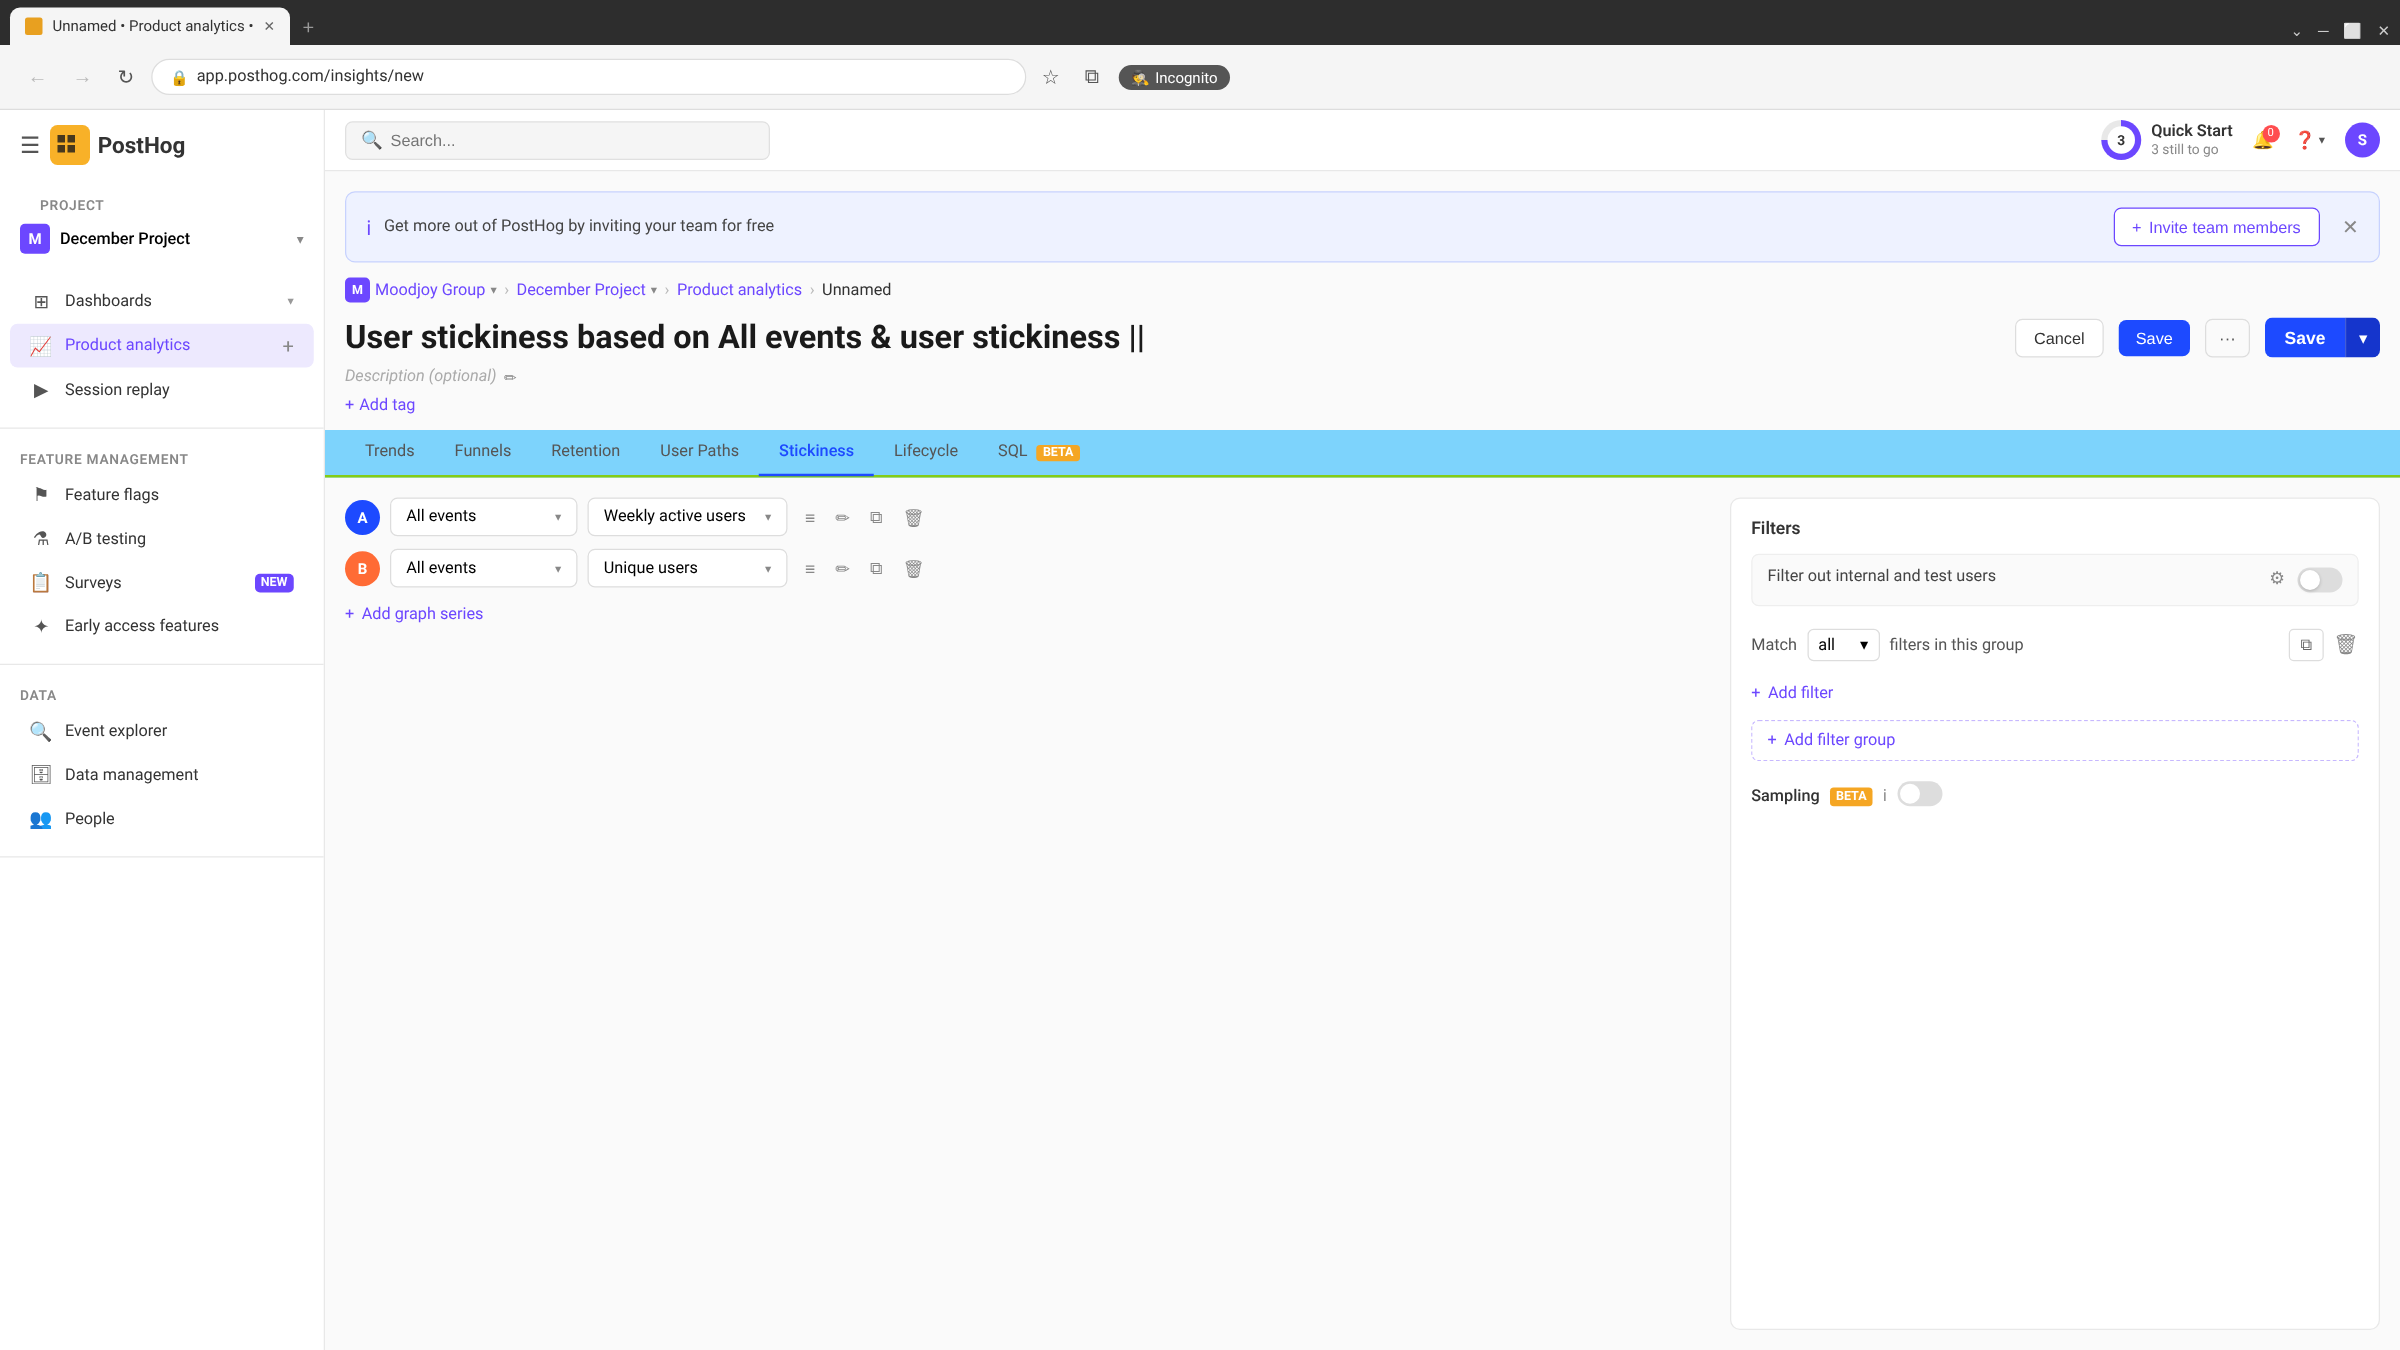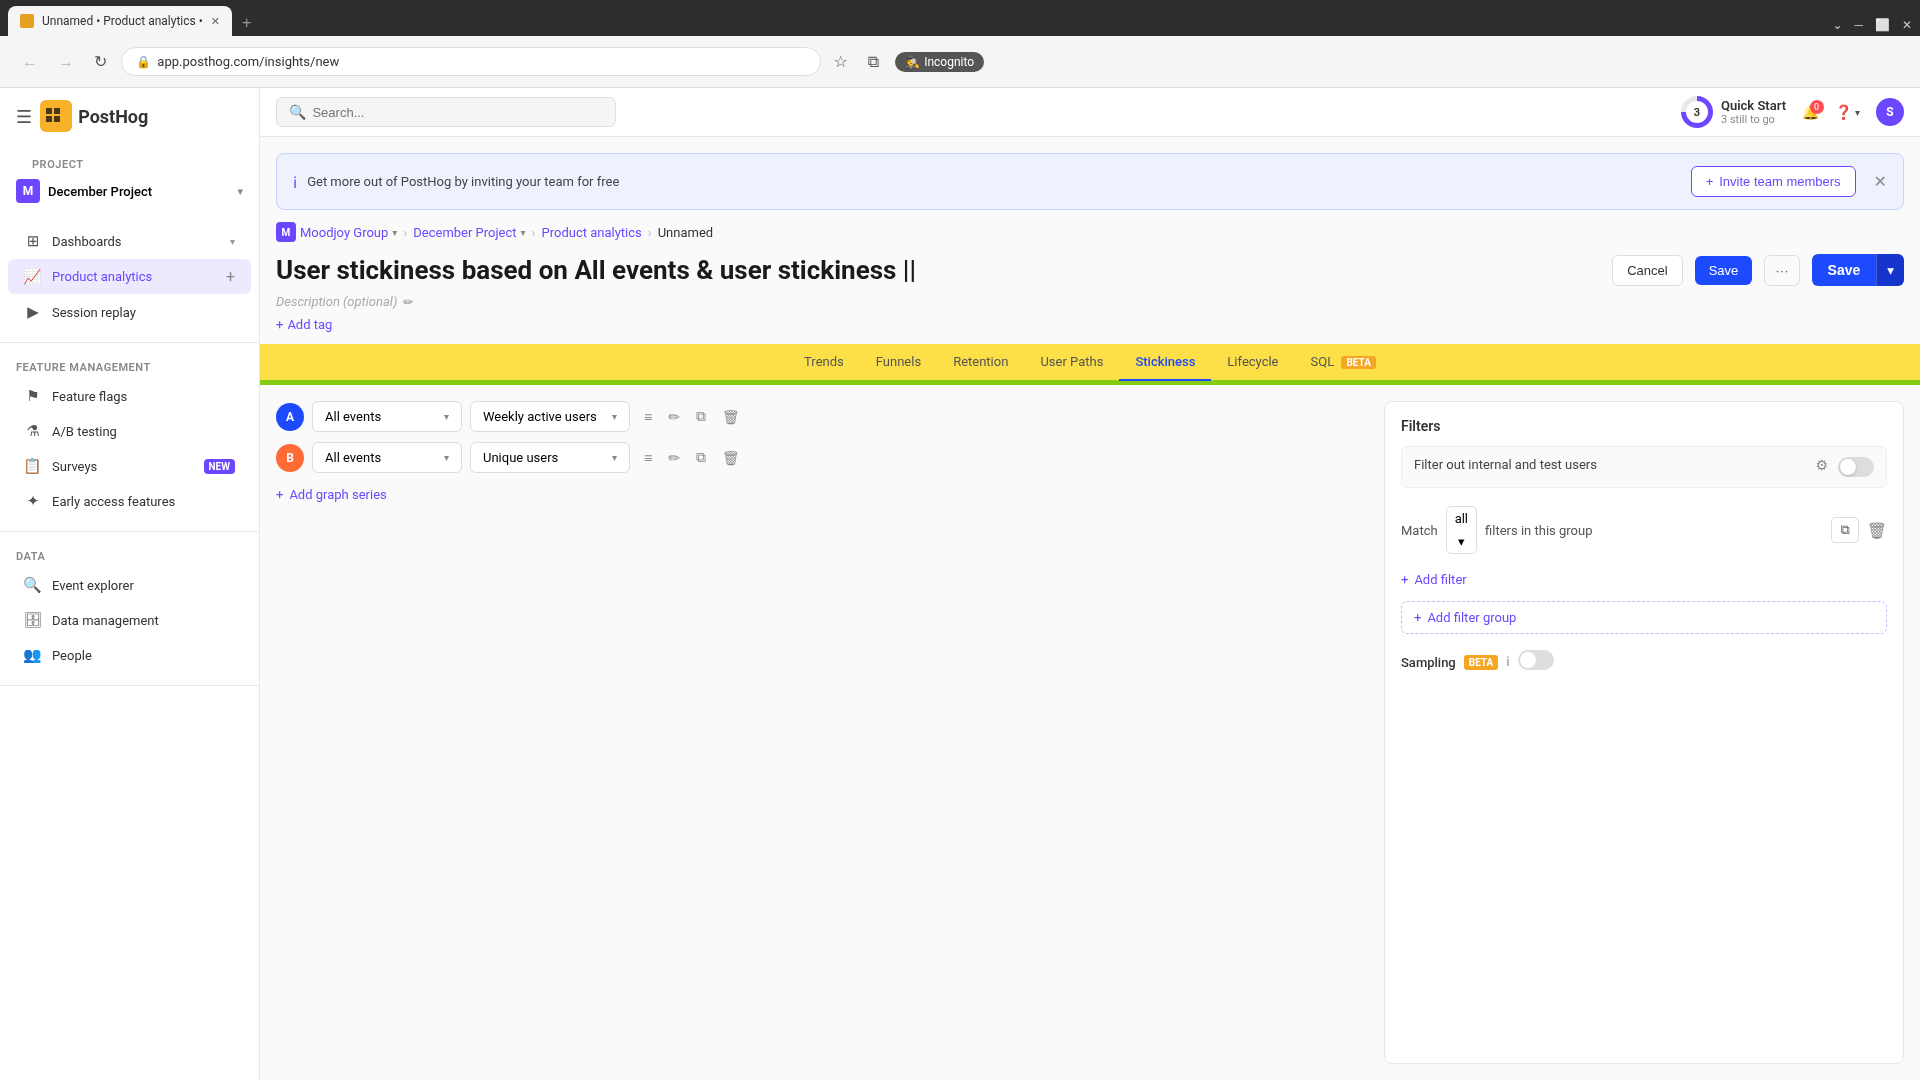--- a/index.html
+++ b/index.html
@@ -80,21 +80,21 @@
     .insight-save-split { display: flex; border-radius: 6px; overflow: hidden; }
     .insight-save-main { background: #1d4aff; color: white; border: none; padding: 8px 16px; font-size: 14px; cursor: pointer; font-weight: 600; }
     .insight-save-dropdown { background: #1535cc; color: white; border: none; padding: 8px 10px; cursor: pointer; border-left: 1px solid rgba(255,255,255,0.2); }
 
     .insight-desc { display: flex; align-items: center; gap: 6px; padding: 2px 0 6px; }
     .insight-desc-text { font-size: 13px; color: #aaa; font-style: italic; }
     .insight-desc-edit { color: #888; cursor: pointer; font-size: 12px; }
     .add-tag { display: flex; align-items: center; gap: 4px; color: #6c47ff; font-size: 13px; cursor: pointer; padding: 2px 0 8px; }
 
     
-    .tabs-bar { display: flex; border-bottom: 5px solid #84cc16; padding: 0 16px; background: #fde047; justify-content: center; }
+    .tabs-bar { display: flex; border-bottom: 2px solid #84cc16; padding: 0 16px; background: #7dd3fc; }
     .tab-item { padding: 10px 16px; font-size: 13px; color: #555; cursor: pointer; border-bottom: 2px solid transparent; margin-bottom: -1px; }
     .tab-item.active { color: #1d4aff; border-bottom-color: #1d4aff; font-weight: 500; }
     .tab-item-badge { background: #f5a623; color: white; font-size: 10px; font-weight: 700; padding: 1px 5px; border-radius: 3px; margin-left: 4px; }
 
     
     .query-area { display: flex; flex: 1; padding: 16px; gap: 16px; overflow: hidden; }
     .series-panel { flex: 1; }
     .series-row { display: flex; align-items: center; gap: 8px; margin-bottom: 10px; }
     .series-label { width: 28px; height: 28px; border-radius: 50%; display: flex; align-items: center; justify-content: center; font-size: 12px; font-weight: 700; color: white; flex-shrink: 0; }
     .series-label.a { background: #1d4aff; }
@@ -111,21 +111,21 @@
     .filters-panel { width: 520px; background: white; border: 1px solid #e8e8e8; border-radius: 8px; padding: 16px; flex-shrink: 0; overflow-y: auto; }
     .filters-title { font-size: 14px; font-weight: 600; color: #333; margin-bottom: 12px; }
     .filter-row { display: flex; align-items: flex-start; gap: 10px; padding: 10px 12px; background: #fafafa; border: 1px solid #eee; border-radius: 6px; margin-bottom: 10px; }
     .filter-row-text { flex: 1; font-size: 13px; color: #444; }
     .filter-gear { color: #888; cursor: pointer; font-size: 14px; }
     .filter-toggle { width: 36px; height: 20px; background: #ddd; border-radius: 10px; position: relative; cursor: pointer; flex-shrink: 0; }
     .filter-toggle-knob { width: 16px; height: 16px; background: white; border-radius: 50%; position: absolute; top: 2px; left: 2px; box-shadow: 0 1px 3px rgba(0,0,0,0.2); }
 
     .match-row { display: flex; align-items: center; gap: 8px; padding: 8px 0; }
     .match-label { font-size: 13px; color: #555; }
-    .match-select { background: white; border: 1px solid #ddd; border-radius: 5px; padding: 4px 8px; font-size: 13px; cursor: pointer; display: flex; align-items: center; gap: 8px; flex-direction: column; }
+    .match-select { background: white; border: 1px solid #ddd; border-radius: 5px; padding: 4px 8px; font-size: 13px; cursor: pointer; display: flex; align-items: center; gap: 20px; }
     .match-desc { font-size: 13px; color: #555; flex: 1; }
     .match-copy-btn { background: none; border: 1px solid #ddd; border-radius: 4px; padding: 4px 8px; cursor: pointer; color: #666; font-size: 13px; }
     .match-del-btn { background: none; border: none; cursor: pointer; color: #888; font-size: 16px; }
 
     .add-filter-btn { display: flex; align-items: center; gap: 6px; color: #6c47ff; font-size: 13px; cursor: pointer; padding: 6px 0; margin-top: 4px; }
     .add-filter-group-btn { display: flex; align-items: center; gap: 6px; color: #6c47ff; font-size: 13px; cursor: pointer; padding: 8px 12px; border: 1px dashed #c7b8ff; border-radius: 6px; margin-top: 8px; }
 
     .sampling-row { display: flex; align-items: flex-end; gap: 8px; margin-top: 16px; }
     .sampling-label { font-size: 13px; font-weight: 500; color: #333; }
     .beta-badge { background: #f5a623; color: white; font-size: 10px; font-weight: 700; padding: 2px 5px; border-radius: 3px; }

